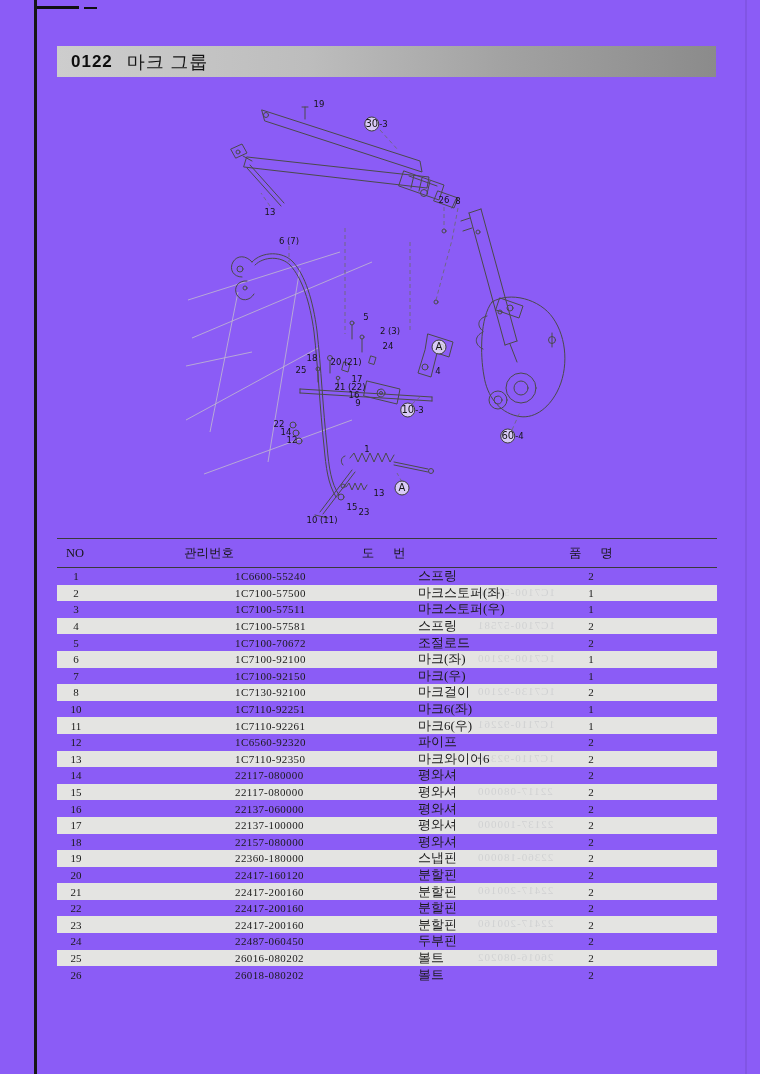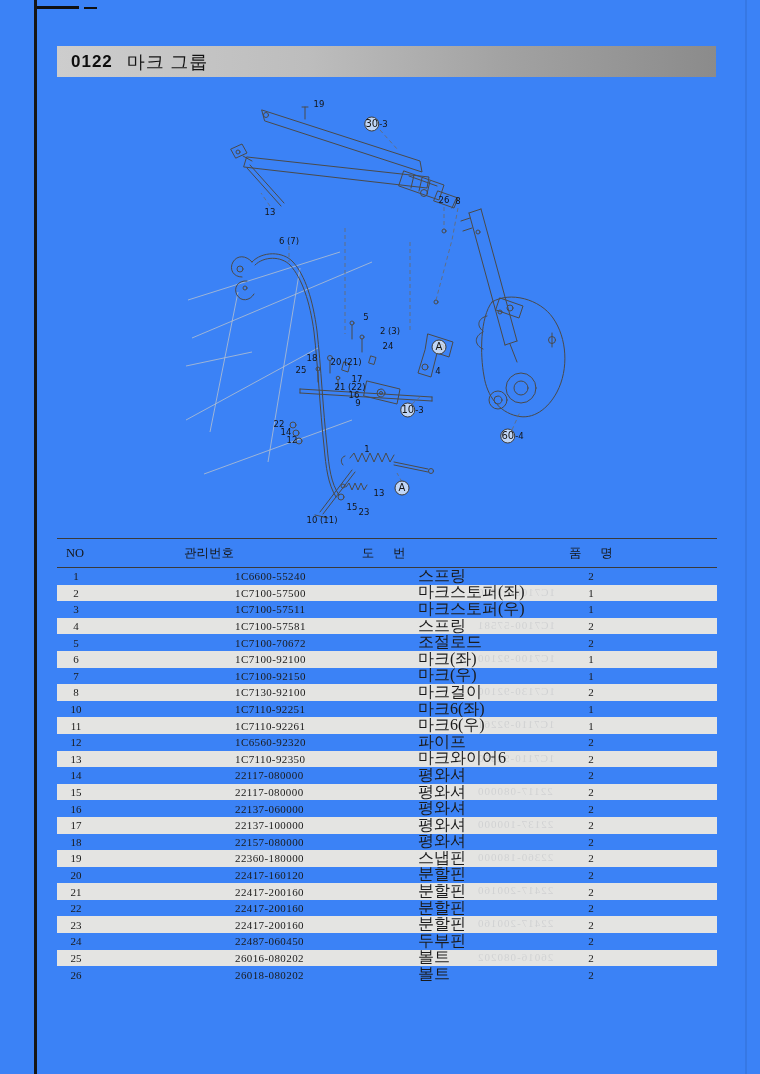--- a/index.html
+++ b/index.html
@@ -1,18 +1,18 @@
 <!DOCTYPE html>
 <html><head>
 <meta charset="utf-8">
 <style>
   html,body { margin:0; padding:0; background:#ffffff; }
   .page {
     position:relative; width:760px; height:1074px; overflow:hidden;
-    background:#3b82f6;
+    background:#8b5cf6;
     font-family:"Liberation Serif","DejaVu Serif",serif; color:#1c1c1c;
   }
   
   .edge-left { position:absolute; left:34px; top:0; width:3px; height:1074px; background:#161616; }
   .edge-right { position:absolute; right:13px; top:0; width:2px; height:1074px; background:rgba(0,0,0,0.07); }
   .mark-a { position:absolute; left:37px; top:6px; width:42px; height:3px; background:#101010; }
   .mark-b { position:absolute; left:84px; top:7px; width:13px; height:2px; background:#101010; }
 
   
   .header-bar {
@@ -60,21 +60,21 @@
   .tr {
     position:relative;
     display:grid; grid-template-columns:48px 130px 150px 185px 62px 85px;
     align-items:center; height:16.6px; font-size:11px; color:#1a1a1a;
   }
   .tr.shaded { background:#e4e4e2; }
   .td { overflow:hidden; white-space:nowrap; }
   .td.c-no   { text-align:center; padding-right:10px; }
   .td.c-mgmt { text-align:center; }
   .td.c-code { text-align:left; padding-right:18px; letter-spacing:0.4px; }
-  .td.c-name { padding-left:33px; font-size:16px; }
+  .td.c-name { padding-left:33px; font-size:13px; }
   .td.c-qty  { text-align:center; padding-right:20px; }
   .td.c-note { text-align:center; }
   .ghost {
     display:none; position:absolute; left:420px; top:1px;
     transform:scaleX(-1); opacity:0.10; color:#24304a;
     font-size:11px; letter-spacing:1px; pointer-events:none;
   }
   .tr.shaded .ghost { display:block; }
 
   

